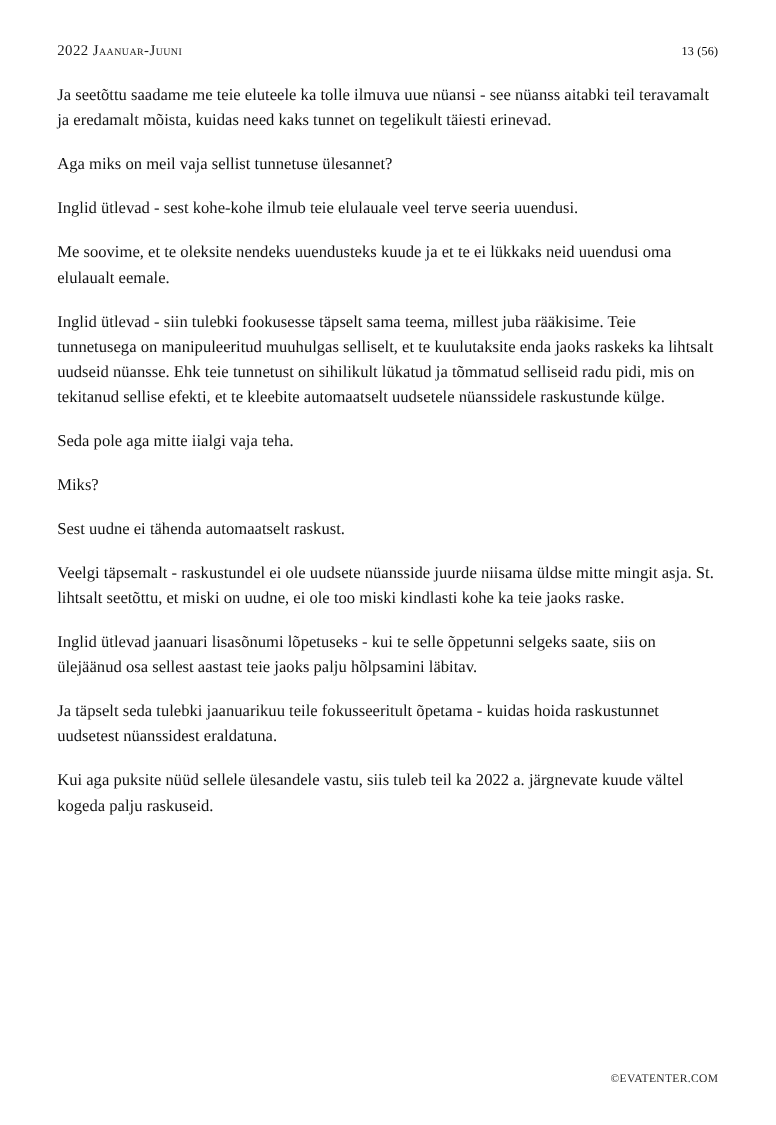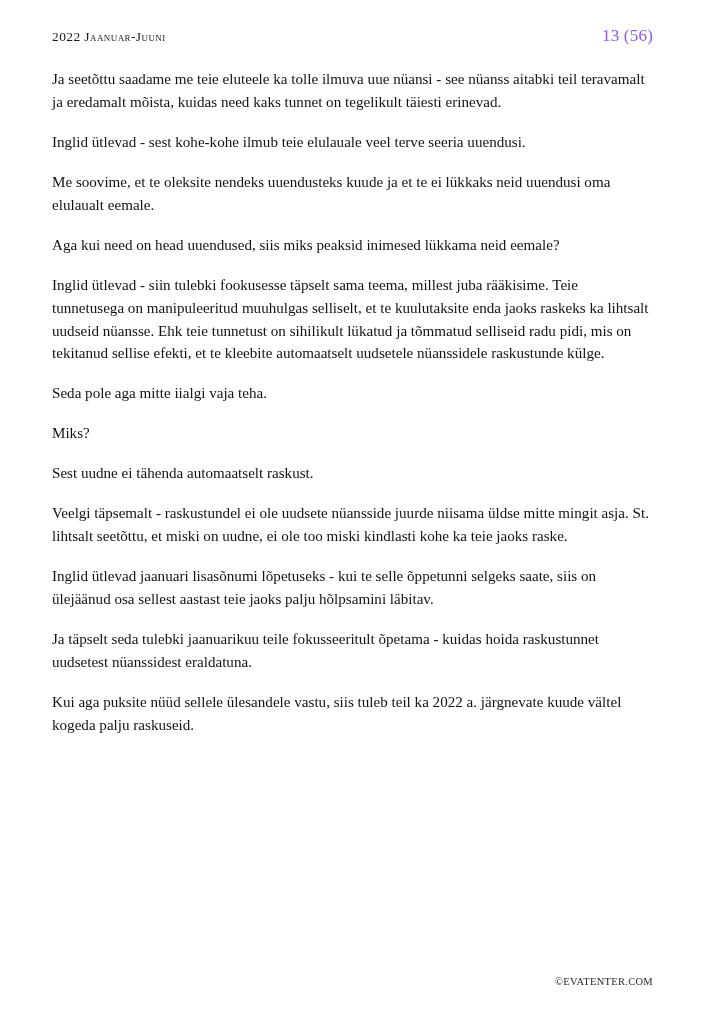--- a/index.html
+++ b/index.html
@@ -12,38 +12,38 @@
     height: 1023px;
     font-family: "Liberation Serif", serif;
     color: #1a1a1a;
     position: relative;
     overflow: hidden;
   }
   .page {
     width: 705px;
     height: 1023px;
     box-sizing: border-box;
-    padding: 26px 52px 24px 52px;
+    padding: 38px 52px 24px 52px;
     position: relative;
   }
   .header {
     display: flex;
     align-items: baseline;
     justify-content: space-between;
     margin-bottom: 22px;
   }
   .header-left {
     font-variant: small-caps;
     font-size: 13.5px;
     letter-spacing: 0.4px;
     color: #1a1a1a;
   }
   .header-right {
-    font-size: 17px;
-    color: #8b5cf6;
+    font-size: 11px;
+    color: #000000;
     letter-spacing: 0.2px;
   }
   .body-text {
     font-size: 15.1px;
     line-height: 1.52;
     text-align: left;
   }
   .para {
     margin: 0 0 17px 0;
     color: #121212;
@@ -69,23 +69,23 @@
 
 <div class="page">
 
   <div class="header">
     <div class="header-left">2022 Jaanuar-Juuni</div>
     <div class="header-right">13 (56)</div>
   </div>
 
   <div class="body-text">
     <p class="para">Ja seetõttu saadame me teie eluteele ka tolle ilmuva uue nüansi - see nüanss aitabki teil teravamalt ja eredamalt mõista, kuidas need kaks tunnet on tegelikult täiesti erinevad.</p>
+    <p class="para">Aga miks on meil vaja sellist tunnetuse ülesannet?</p>
     <p class="para">Inglid ütlevad - sest kohe-kohe ilmub teie elulauale veel terve seeria uuendusi.</p>
     <p class="para">Me soovime, et te oleksite nendeks uuendusteks kuude ja et te ei lükkaks neid uuendusi oma elulaualt eemale.</p>
-    <p class="para">Aga kui need on head uuendused, siis miks peaksid inimesed lükkama neid eemale?</p>
     <p class="para">Inglid ütlevad - siin tulebki fookusesse täpselt sama teema, millest juba rääkisime. Teie tunnetusega on manipuleeritud muuhulgas selliselt, et te kuulutaksite enda jaoks raskeks ka lihtsalt uudseid nüansse. Ehk teie tunnetust on sihilikult lükatud ja tõmmatud selliseid radu pidi, mis on tekitanud sellise efekti, et te kleebite automaatselt uudsetele nüanssidele raskustunde külge.</p>
     <p class="para">Seda pole aga mitte iialgi vaja teha.</p>
     <p class="para">Miks?</p>
     <p class="para">Sest uudne ei tähenda automaatselt raskust.</p>
     <p class="para">Veelgi täpsemalt - raskustundel ei ole uudsete nüansside juurde niisama üldse mitte mingit asja. St. lihtsalt seetõttu, et miski on uudne, ei ole too miski kindlasti kohe ka teie jaoks raske.</p>
     <p class="para">Inglid ütlevad jaanuari lisasõnumi lõpetuseks - kui te selle õppetunni selgeks saate, siis on ülejäänud osa sellest aastast teie jaoks palju hõlpsamini läbitav.</p>
     <p class="para">Ja täpselt seda tulebki jaanuarikuu teile fokusseeritult õpetama - kuidas hoida raskustunnet uudsetest nüanssidest eraldatuna.</p>
     <p class="para">Kui aga puksite nüüd sellele ülesandele vastu, siis tuleb teil ka 2022 a. järgnevate kuude vältel kogeda palju raskuseid.</p>
   </div>
 

